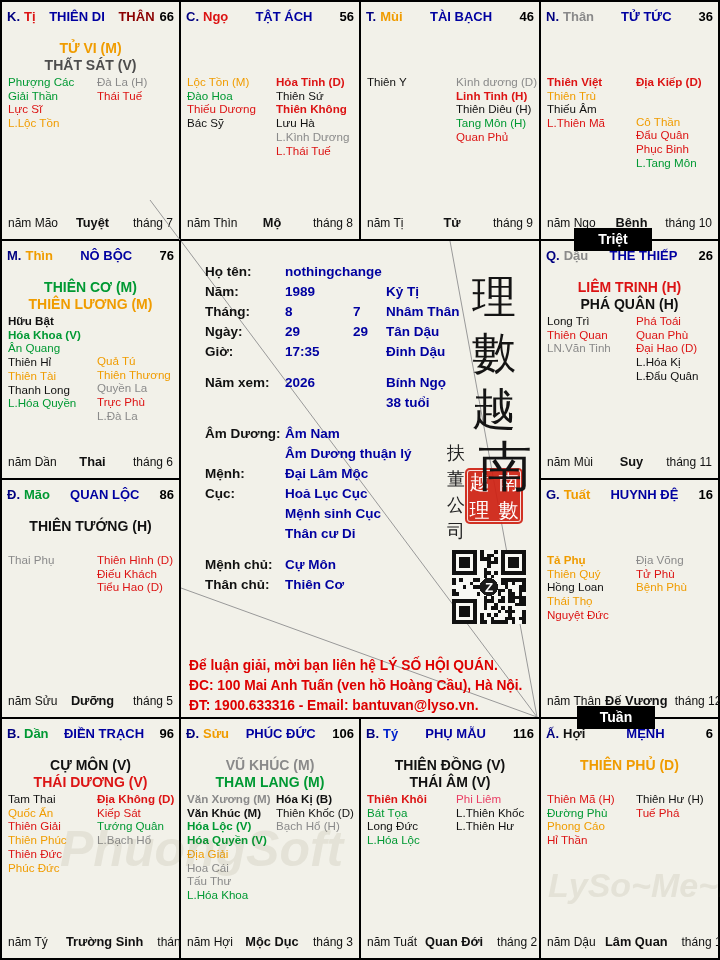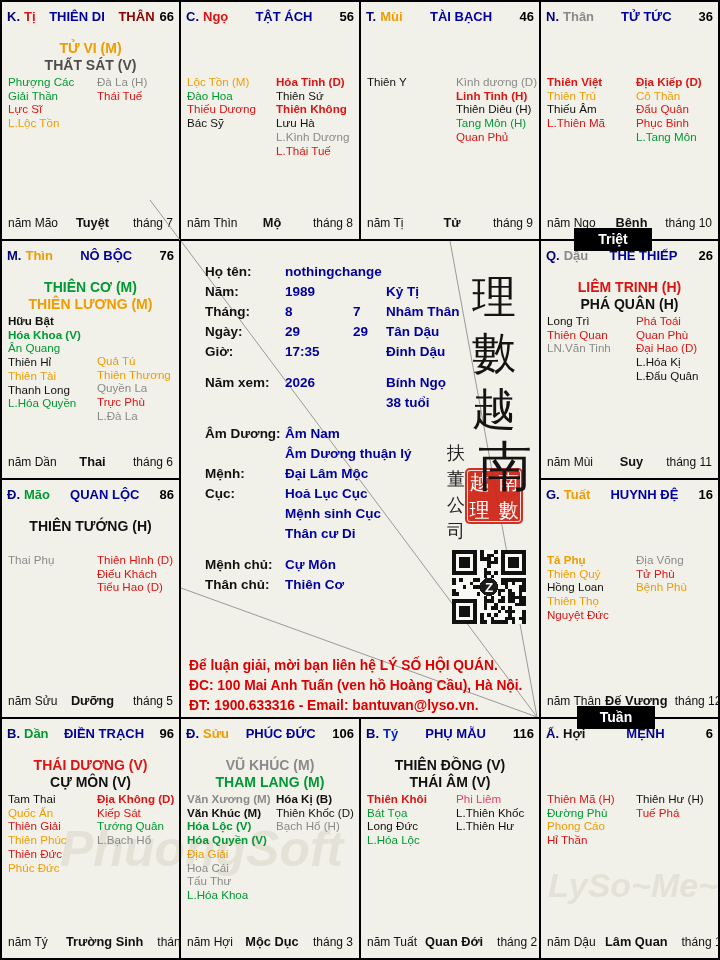--- a/index.html
+++ b/index.html
@@ -168,21 +168,21 @@
     <div class="main-stars"></div>
     <div class="star-cols">
       <div class="stars-left">
           <div class="minor-star b" style="color: rgb(220, 20, 20);">Thiên Việt</div>
           <div class="minor-star" style="color: rgb(240, 156, 0);">Thiên Trù</div>
           <div class="minor-star" style="color: rgb(17, 17, 17);">Thiếu Âm</div>
           <div class="minor-star" style="color: rgb(220, 20, 20);">L.Thiên Mã</div>
         </div>
       <div class="stars-right">
           <div class="minor-star b" style="color: rgb(220, 20, 20);">Địa Kiếp (D)</div>
-          <div class="minor-star" style="color: rgb(240, 156, 0);">Cô Thần</div>
+          <div class="minor-star" style="color: rgb(240, 156, 0); margin-top: 26px;">Cô Thần</div>
           <div class="minor-star" style="color: rgb(220, 20, 20);">Đẩu Quân</div>
           <div class="minor-star" style="color: rgb(220, 20, 20);">Phục Binh</div>
           <div class="minor-star" style="color: rgb(0, 153, 51);">L.Tang Môn</div>
         </div>
     </div>
     <div class="p-foot">
       <span class="f-year">năm Ngọ</span>
       <span class="f-van">Bệnh</span>
       <span class="f-month">tháng 10</span>
     </div>
@@ -293,21 +293,21 @@
       <span class="p-name">HUYNH ĐỆ</span>
 
       <span class="num">16</span>
     </div>
     <div class="main-stars"></div>
     <div class="star-cols">
       <div class="stars-left">
           <div class="minor-star b" style="color: rgb(240, 156, 0);">Tả Phụ</div>
           <div class="minor-star" style="color: rgb(240, 156, 0);">Thiên Quý</div>
           <div class="minor-star" style="color: rgb(17, 17, 17);">Hồng Loan</div>
-          <div class="minor-star" style="color: rgb(240, 156, 0);">Thiên Thọ</div>
+          <div class="minor-star" style="color: rgb(240, 156, 0);">Thái Thọ</div>
           <div class="minor-star" style="color: rgb(220, 20, 20);">Nguyệt Đức</div>
         </div>
       <div class="stars-right">
           <div class="minor-star" style="color: rgb(138, 138, 138);">Địa Võng</div>
           <div class="minor-star" style="color: rgb(220, 20, 20);">Tử Phù</div>
           <div class="minor-star" style="color: rgb(240, 156, 0);">Bệnh Phù</div>
         </div>
     </div>
     <div class="p-foot">
       <span class="f-year">năm Thân</span>
@@ -318,22 +318,22 @@
 
   <div class="palace p8">
     <div class="p-head">
       <span class="stem">B.</span>
       <span class="branch" style="color: rgb(0, 153, 51);">Dần</span>
       <span class="p-name">ĐIỀN TRẠCH</span>
 
       <span class="num">96</span>
     </div>
     <div class="main-stars">
+        <div class="main-star" style="color: rgb(17, 17, 17);">CỰ MÔN (V)</div>
         <div class="main-star" style="color: rgb(220, 20, 20);">THÁI DƯƠNG (V)</div>
-        <div class="main-star" style="color: rgb(17, 17, 17);">CỰ MÔN (V)</div>
       </div>
     <div class="star-cols">
       <div class="stars-left">
           <div class="minor-star" style="color: rgb(17, 17, 17);">Tam Thai</div>
           <div class="minor-star" style="color: rgb(240, 156, 0);">Quốc Ấn</div>
           <div class="minor-star" style="color: rgb(220, 20, 20);">Thiên Giải</div>
           <div class="minor-star" style="color: rgb(240, 156, 0);">Thiên Phúc</div>
           <div class="minor-star" style="color: rgb(220, 20, 20);">Thiên Đức</div>
           <div class="minor-star" style="color: rgb(240, 156, 0);">Phúc Đức</div>
         </div>
@@ -420,20 +420,23 @@
   </div>
 
   <div class="palace p11">
     <div class="p-head">
       <span class="stem">Ấ.</span>
       <span class="branch" style="color: rgb(17, 17, 17);">Hợi</span>
       <span class="p-name">MỆNH</span>
 
       <span class="num">6</span>
     </div>
+    <div class="main-stars">
+        <div class="main-star" style="color: rgb(240, 156, 0);">THIÊN PHỦ (D)</div>
+      </div>
     <div class="star-cols">
       <div class="stars-left">
           <div class="minor-star" style="color: rgb(220, 20, 20);">Thiên Mã (H)</div>
           <div class="minor-star" style="color: rgb(0, 153, 51);">Đường Phù</div>
           <div class="minor-star" style="color: rgb(240, 156, 0);">Phong Cáo</div>
           <div class="minor-star" style="color: rgb(220, 20, 20);">Hỉ Thần</div>
         </div>
       <div class="stars-right">
           <div class="minor-star" style="color: rgb(17, 17, 17);">Thiên Hư (H)</div>
           <div class="minor-star" style="color: rgb(220, 20, 20);">Tuế Phá</div>

